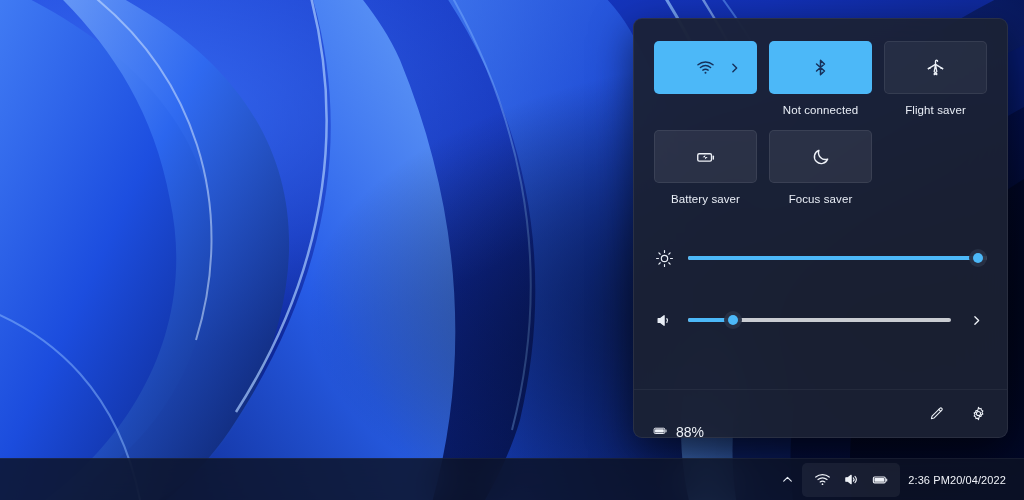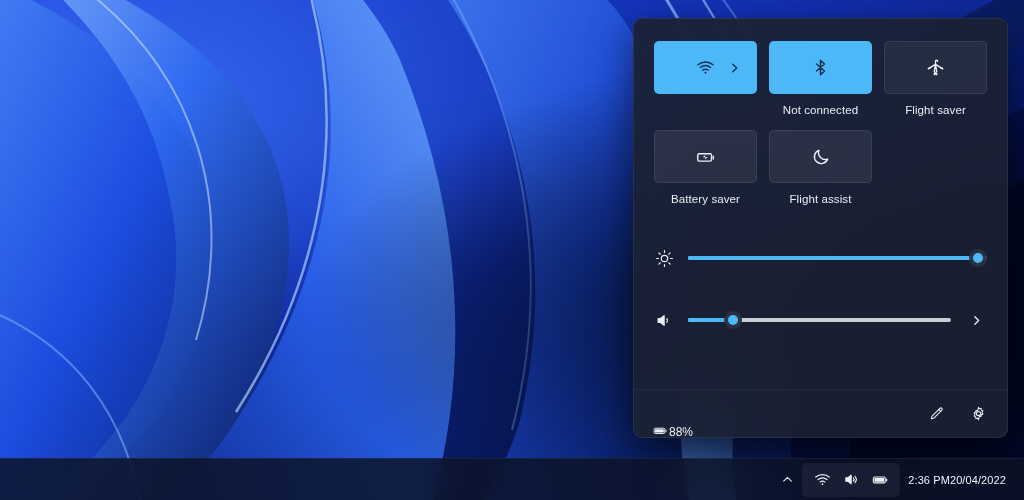--- a/index.html
+++ b/index.html
@@ -110,21 +110,21 @@
     background: #4cb8f8;
   }
   .slider-more { width: 22px; display: flex; align-items: center; justify-content: center; color: #eef2f8; flex: 0 0 auto; }
 
   
   #qs-footer {
     height: 48px; display: flex; align-items: center;
     padding: 0 14px 0 18px; gap: 8px;
     border-top: 1px solid rgba(255,255,255,0.05);
   }
-  #battery-status { display: flex; align-items: center; color: #eef2f8; font-size: 12px; margin-top: 36px; }
+  #battery-status { display: flex; align-items: center; gap: 7px; color: #eef2f8; font-size: 14px; margin-top: 36px; }
   #footer-actions { margin-left: auto; display: flex; align-items: center; gap: 12px; }
   .footer-btn {
     width: 30px; height: 30px; border-radius: 4px;
     display: flex; align-items: center; justify-content: center;
     color: #eef2f8;
   }
 </style>
 </head>
 <body>
 
@@ -261,21 +261,21 @@
       </div>
 
       <div class="tile-cell">
         <div class="tile off alt">
           <span class="glyph">
             <svg width="20" height="20" viewBox="0 0 24 24" fill="none" stroke="currentColor" stroke-width="1.7" stroke-linecap="round" stroke-linejoin="round">
               <path d="M20 14.5A8.2 8.2 0 0 1 9.5 4 8.2 8.2 0 1 0 20 14.5z"></path>
             </svg>
           </span>
         </div>
-        <div class="tile-label">Flight assist</div>
+        <div class="tile-label">Focus saver</div>
       </div>
 
     </div>
 
     <div class="slider-row" id="brightness-row">
       <span class="slider-icon">
         <svg width="19" height="19" viewBox="0 0 24 24" fill="none" stroke="currentColor" stroke-width="1.5" stroke-linecap="round">
           <circle cx="12" cy="12" r="4"></circle>
           <path d="M12 2v2.4M12 19.6V22M2 12h2.4M19.6 12H22M4.9 4.9l1.7 1.7M17.4 17.4l1.7 1.7M19.1 4.9l-1.7 1.7M6.6 17.4l-1.7 1.7"></path>
         </svg>

